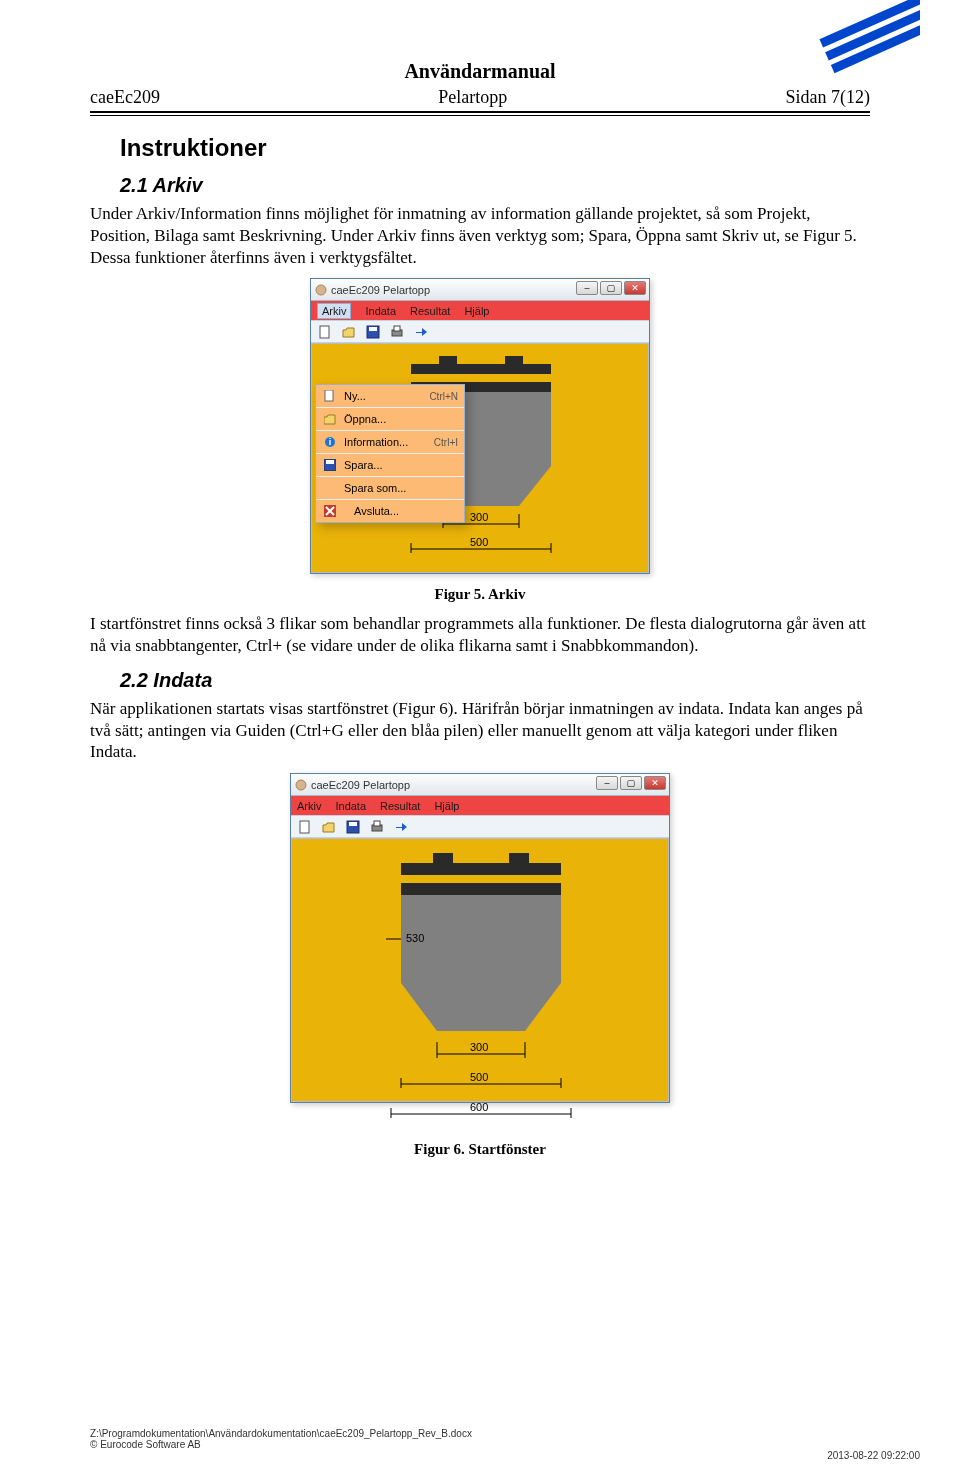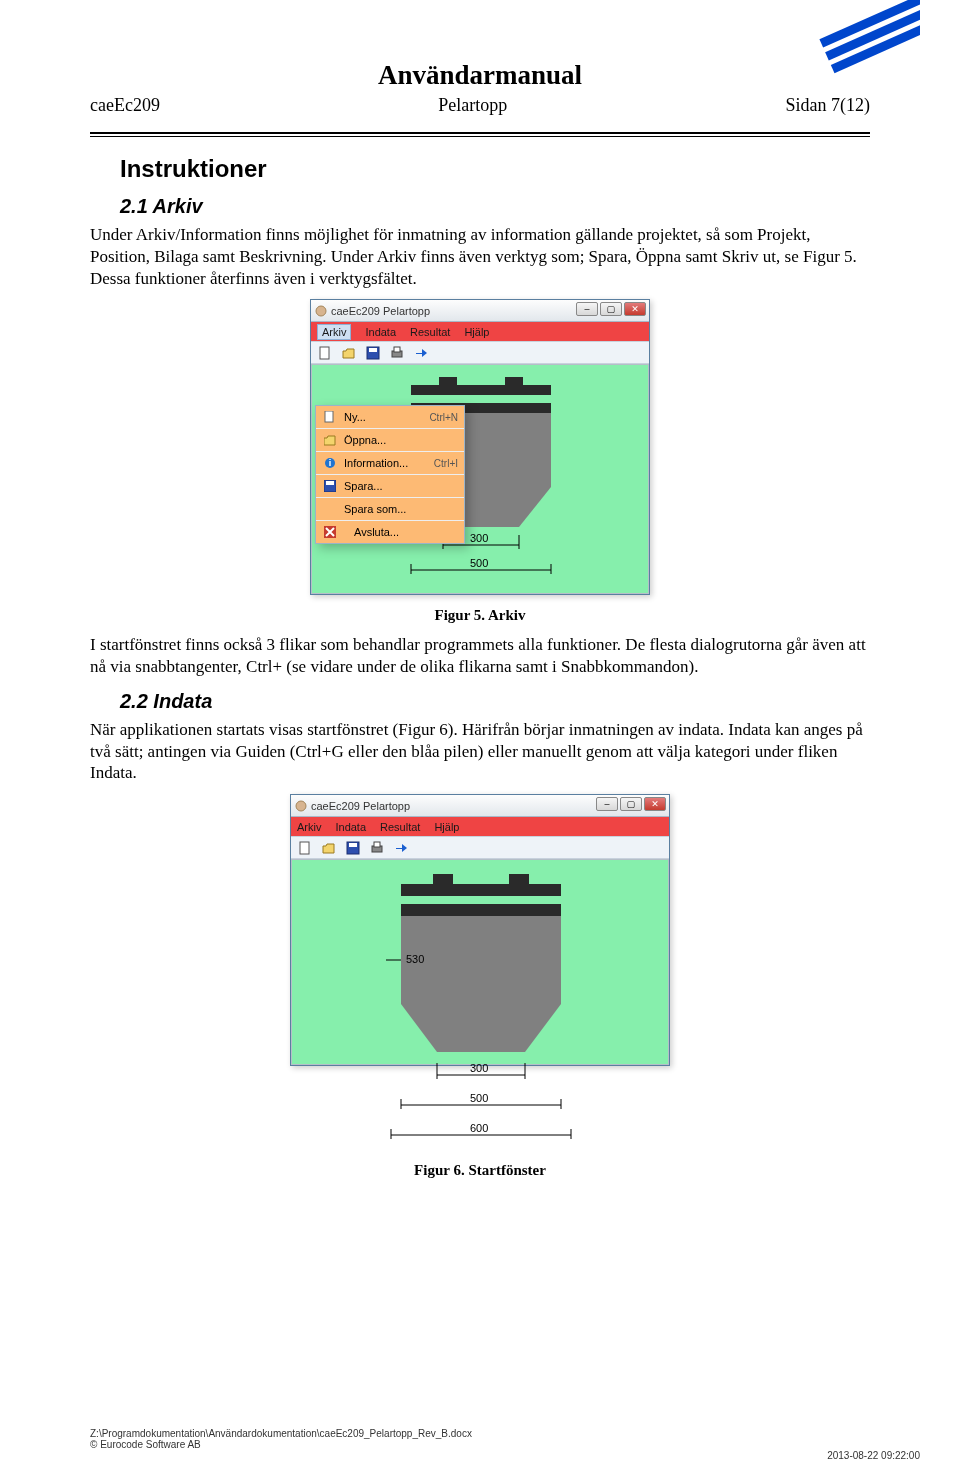--- a/index.html
+++ b/index.html
@@ -12,32 +12,32 @@
     position: relative;
     padding: 60px 90px 40px 90px;
   }
   .logo-stripes {
     position: absolute;
     top: 0;
     right: 40px;
   }
   .doc-title {
     text-align: center;
-    font-size: 27px;
+    font-size: 20px;
     font-weight: bold;
     font-family: "Times New Roman", serif;
     margin-bottom: 4px;
   }
   .header-row {
     display: flex;
     justify-content: space-between;
     font-size: 18px;
     font-family: "Times New Roman", serif;
     padding-bottom: 2px;
-    margin-bottom: 14px;
+    margin-bottom: 1px;
   }
   .header-underline {
     border-top: 2px solid #000;
     border-bottom: 1px solid #000;
     height: 5px;
     margin-bottom: 18px;
   }
   h2.section {
     font-family: Arial, Helvetica, sans-serif;
     font-size: 24px;
@@ -121,21 +121,21 @@
     display:flex;
     align-items:center;
     padding-left:6px;
     gap:8px;
   }
   .ticon {
     width:16px;height:16px;display:flex;align-items:center;justify-content:center;
     font-size:11px;
   }
   .canvas {
-    background:#86efac;
+    background:#eab308;
     position:relative;
     border:1px solid #b5bec8;
   }
   
   .dropdown {
     position:absolute;
     top:41px; left:4px;
     width: 150px;
     background:#fdba74;
     border:1px solid #9bb3c9;
@@ -380,21 +380,21 @@
             <rect x="2" y="5" width="10" height="6" fill="#888" stroke="#444"></rect>
             <rect x="4" y="1" width="6" height="5" fill="#fff" stroke="#444"></rect>
           </svg>
         </span>
       <span class="ticon">
           <svg width="14" height="14">
             <path d="M2 7 L8 7 L8 3 L13 7 L8 11 L8 8 L2 8 Z" fill="#1a5fd0"></path>
           </svg>
         </span>
     </div>
-    <div class="canvas" style="width:378px;height:206px;">
+    <div class="canvas" style="width:378px;height:264px;">
       <svg width="378" height="290">
         <g transform="translate(189,14)">
           <rect x="-48" y="0" width="20" height="10" fill="#2a2a2a"></rect>
           <rect x="28" y="0" width="20" height="10" fill="#2a2a2a"></rect>
           <rect x="-80" y="10" width="160" height="12" fill="#2a2a2a"></rect>
           <rect x="-80" y="30" width="160" height="12" fill="#2a2a2a"></rect>
           <polygon points="-80,42 80,42 80,130 44,178 -44,178 -80,130" fill="#808080"></polygon>
         </g>
 
         <g>

